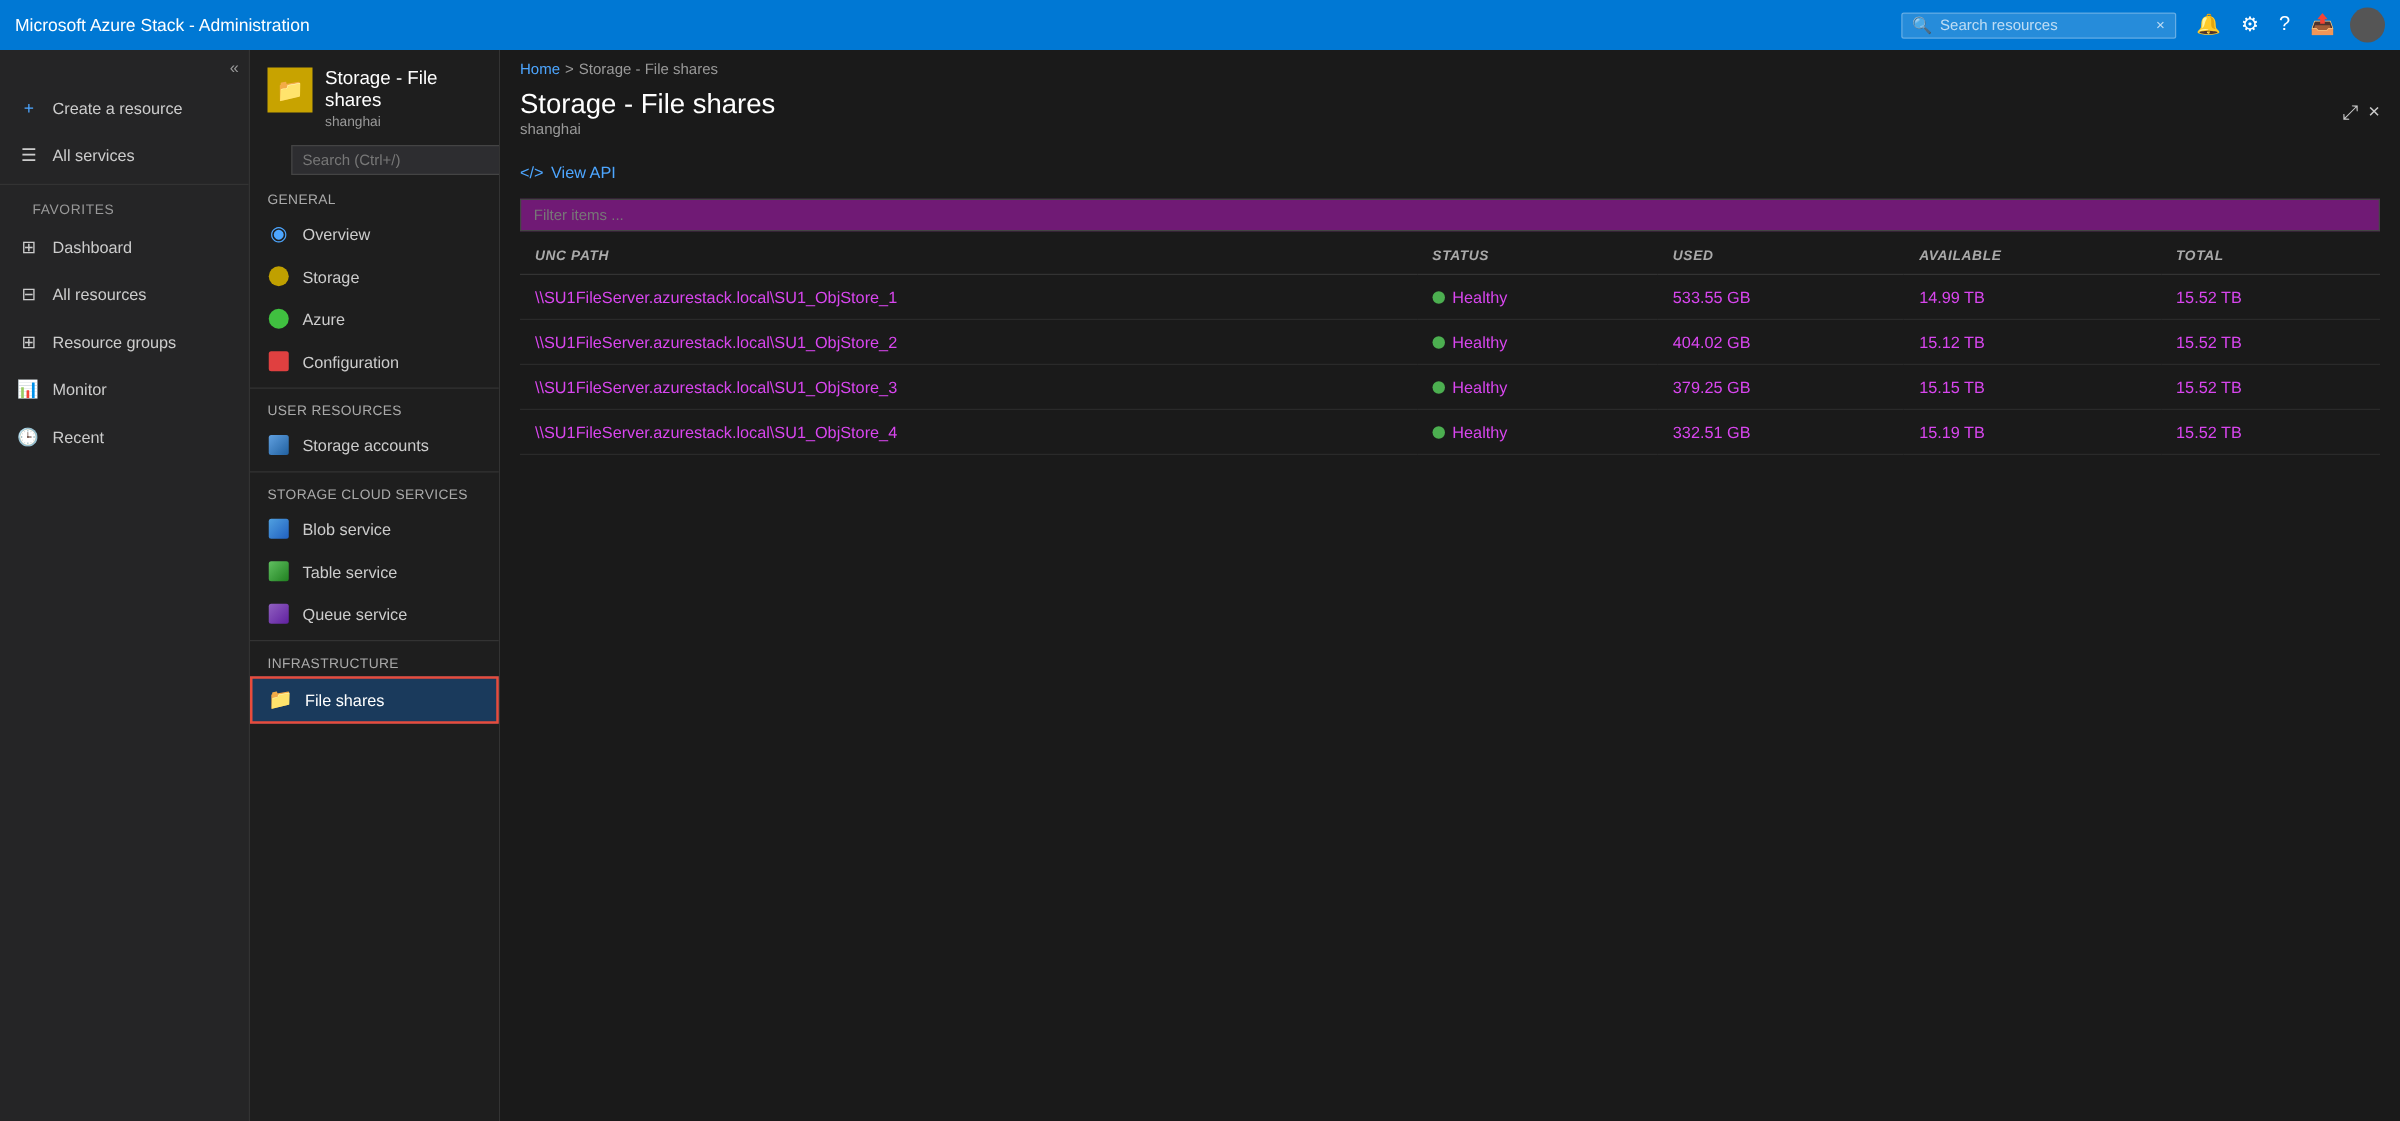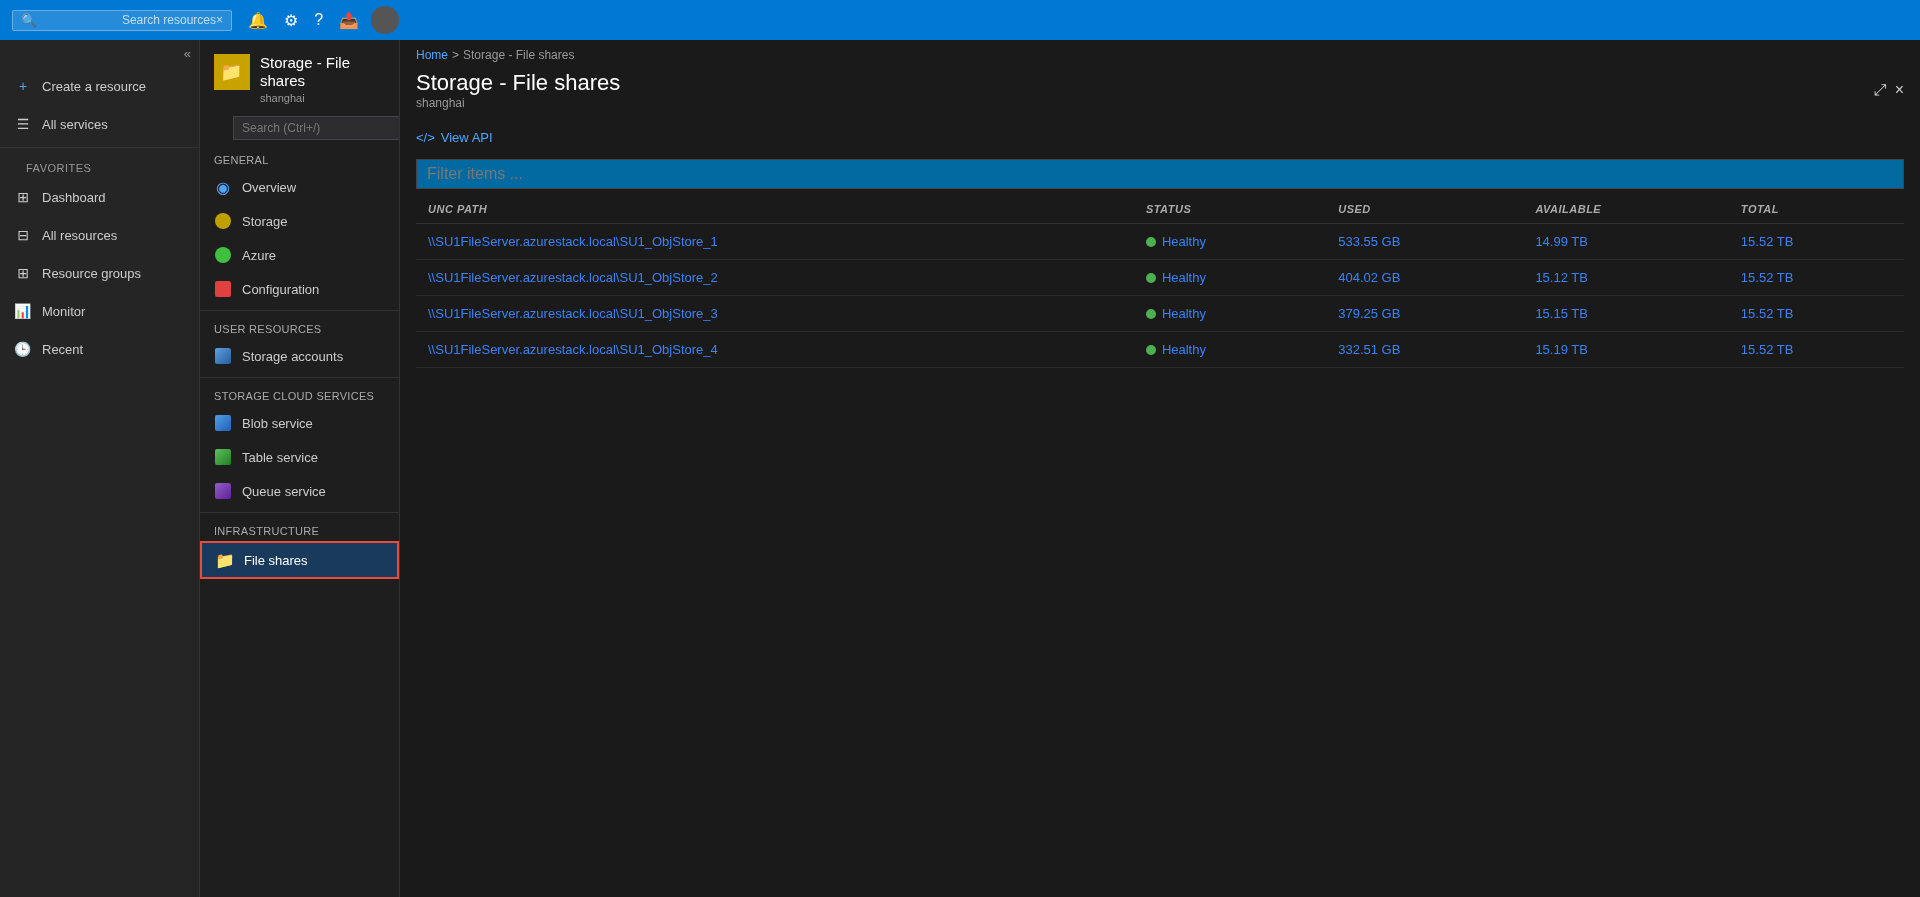--- a/index.html
+++ b/index.html
@@ -3,21 +3,21 @@
   <meta charset="utf-8">
   <style>
     * { box-sizing: border-box; margin: 0; padding: 0; }
     body { font-family: 'Segoe UI', Arial, sans-serif; background: #1a1a1a; color: #fff; font-size: 13px; display: flex; flex-direction: column; height: 897px; overflow: hidden; }
 
     
     .topbar { background: #0078d4; display: flex; align-items: center; height: 40px; padding: 0 12px; flex-shrink: 0; }
     .topbar-title { color: #fff; font-size: 14px; font-weight: 400; flex: 1; }
     .topbar-icons { display: flex; align-items: center; gap: 8px; }
     .topbar-search { display: flex; align-items: center; background: rgba(255,255,255,0.15); border: 1px solid rgba(255,255,255,0.3); border-radius: 2px; padding: 2px 8px; width: 220px; margin-right: 12px; }
-    .topbar-search input { background: transparent; border: none; outline: none; color: #fff; font-size: 12px; width: 100%; text-align: right; }
+    .topbar-search input { background: transparent; border: none; outline: none; color: #fff; font-size: 12px; width: 100%; }
     .topbar-search input::placeholder { color: rgba(255,255,255,0.7); }
     .topbar-icon-btn { background: none; border: none; color: #fff; cursor: pointer; font-size: 16px; padding: 4px; display: flex; align-items: center; justify-content: center; border-radius: 2px; }
     .avatar { width: 28px; height: 28px; border-radius: 50%; background: #555; display: flex; align-items: center; justify-content: center; font-size: 12px; color: #fff; cursor: pointer; }
 
     
     .main-layout { display: flex; flex: 1; overflow: hidden; }
 
     
     .sidebar { background: #252526; width: 200px; flex-shrink: 0; display: flex; flex-direction: column; border-right: 1px solid #333; overflow-y: auto; }
     .sidebar-item { display: flex; align-items: center; gap: 10px; padding: 10px 14px; cursor: pointer; color: #ccc; font-size: 13px; }
@@ -47,46 +47,47 @@
     .breadcrumb a { color: #4da6ff; cursor: pointer; text-decoration: none; text-align: center; }
     .content-header { padding: 0 16px 12px; display: flex; align-items: center; justify-content: space-between; flex-shrink: 0; }
     .content-title { font-size: 22px; font-weight: 300; color: #fff; }
     .content-window-btns { display: flex; gap: 8px; }
     .content-window-btn { background: none; border: none; color: #ccc; cursor: pointer; font-size: 16px; }
 
     .toolbar { padding: 8px 16px; display: flex; align-items: center; gap: 12px; flex-shrink: 0; }
     .toolbar-btn { display: flex; align-items: center; gap: 6px; color: #4da6ff; background: none; border: none; cursor: pointer; font-size: 13px; }
 
     .filter-bar { padding: 6px 16px; flex-shrink: 0; }
-    .filter-bar input { width: 100%; background: #0369a1; border: 1px solid #444; color: #ccc; padding: 5px 10px; font-size: 16px; outline: none; }
+    .filter-bar input { width: 100%; background: #701a75; border: 1px solid #444; color: #ccc; padding: 5px 10px; font-size: 12px; outline: none; }
     .filter-bar input::placeholder { color: #777; }
 
     .table-container { flex: 1; overflow-y: auto; padding: 0 16px; }
     table { width: 100%; border-collapse: collapse; }
     thead th { color: #aaa; font-size: 11px; font-weight: 600; text-transform: uppercase; padding: 8px 12px; border-bottom: 1px solid #333; text-align: left; letter-spacing: 0.5px; font-style: italic; }
     tbody tr { border-bottom: 1px solid #2a2a2a; }
-    tbody td { padding: 10px 12px; color: #3b82f6; font-size: 13px; }
+    tbody td { padding: 10px 12px; color: #d946ef; font-size: 13px; }
     .status-dot { display: inline-block; width: 10px; height: 10px; border-radius: 50%; background: #4caf50; margin-right: 6px; }
     .status-cell { display: flex; align-items: center; }
 
     
     .icon-plus { color: #4da6ff; font-size: 16px; }
     .icon-blob { background: linear-gradient(135deg, #50a0e0, #2060c0); width: 16px; height: 16px; border-radius: 2px; }
     .icon-table { background: linear-gradient(135deg, #60c060, #208020); width: 16px; height: 16px; border-radius: 2px; }
     .icon-queue { background: linear-gradient(135deg, #9060c0, #6020a0); width: 16px; height: 16px; border-radius: 2px; }
     .icon-storage { background: linear-gradient(135deg, #60a0e0, #2060a0); width: 16px; height: 16px; border-radius: 2px; }
     .icon-alerts { background: #c0a000; width: 16px; height: 16px; border-radius: 50%; }
     .icon-quotas { background: #40c040; width: 16px; height: 16px; border-radius: 50%; }
     .icon-config { background: #e04040; width: 16px; height: 16px; border-radius: 2px; }
     .icon-code { font-size: 13px; color: #4da6ff; }
   </style>
 </head>
 <body>
 
 <div class="topbar">
+  <span class="topbar-title">Microsoft Azure Stack - Administration</span>
   <div class="topbar-search">
     <span style="color:rgba(255,255,255,0.7);margin-right:6px;font-size:13px;">🔍</span>
     <input type="text" placeholder="Search resources" style="">
     <span style="color:rgba(255,255,255,0.7);cursor:pointer;font-size:12px;">×</span>
   </div>
   <div class="topbar-icons">
     <button class="topbar-icon-btn" title="Notifications">🔔</button>
     <button class="topbar-icon-btn" title="Settings">⚙</button>
     <button class="topbar-icon-btn" title="Help">?</button>
     <button class="topbar-icon-btn" title="Feedback">📤</button>

